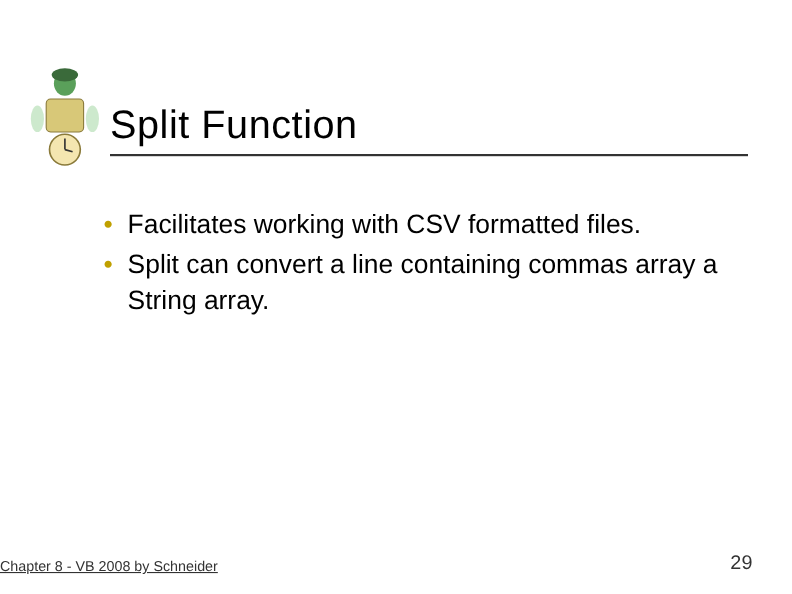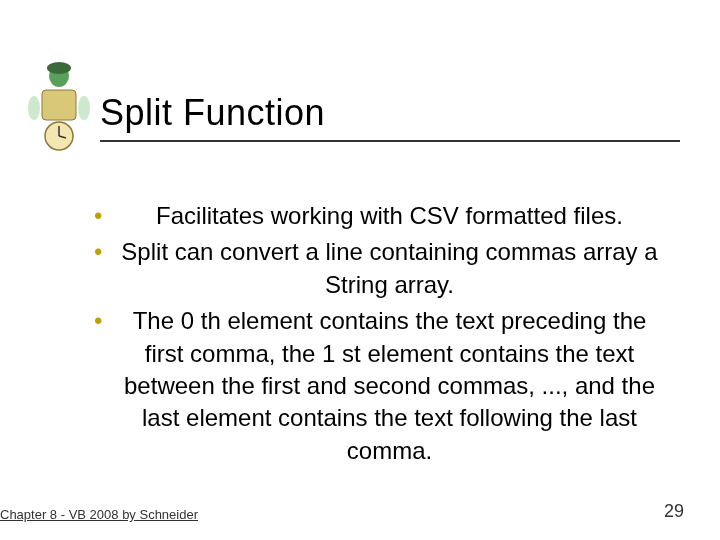--- a/index.html
+++ b/index.html
@@ -3,21 +3,21 @@
 <meta charset="utf-8">
 <style>
   * { margin: 0; padding: 0; box-sizing: border-box; }
   html, body { width: 720px; height: 540px; background: #fff; font-family: Arial, Helvetica, sans-serif; overflow: hidden; }
   .slide { position: relative; width: 720px; height: 540px; padding: 0; }
   .logo { position: absolute; left: 22px; top: 58px; width: 75px; height: 95px; display: flex; flex-direction: column; align-items: center; }
   .logo svg { width: 75px; height: 95px; }
   .title-wrap { position: absolute; left: 100px; top: 92px; width: 580px; }
   .title-text { font-size: 36px; font-weight: 400; color: #000; letter-spacing: 0.5px; }
   .title-rule { border: none; border-top: 2px solid #333; margin-top: 6px; width: 580px; }
-  .bullets { position: absolute; left: 88px; top: 200px; width: 575px; list-style: none; text-align: center; }
+  .bullets { position: absolute; left: 88px; top: 189px; width: 575px; list-style: none; }
   .bullets li { position: relative; padding-left: 28px; font-size: 24px; line-height: 1.35; color: #000; margin-bottom: 4px; }
   .bullets li::before { content: "•"; position: absolute; left: 6px; top: 0; color: #c0a000; font-size: 24px; }
   .footer { position: absolute; left: 0; bottom: 18px; width: 720px; text-align: left; font-size: 13px; color: #333; text-decoration: underline; }
   .pagenum { position: absolute; right: 36px; bottom: 18px; font-size: 18px; color: #333; }
 </style>
 </head>
 <body>
 
 <div class="slide">
 
@@ -36,19 +36,18 @@
   </div>
 
   <div class="title-wrap">
     <div class="title-text">Split Function</div>
     <hr class="title-rule">
   </div>
 
   <ul class="bullets">
     <li>Facilitates working with CSV formatted files.</li>
     <li>Split can convert a line containing commas array a String array.</li>
-    <li>The 0 th element contains the text preceding the first comma, the 1 st element contains the text between the first and second commas, ..., and the last element contains the text following the last comma.</li>
   </ul>
 
   <div class="footer">Chapter 8 - VB 2008 by Schneider</div>
   <div class="pagenum">29</div>
 
 </div>
 
 </body></html>

